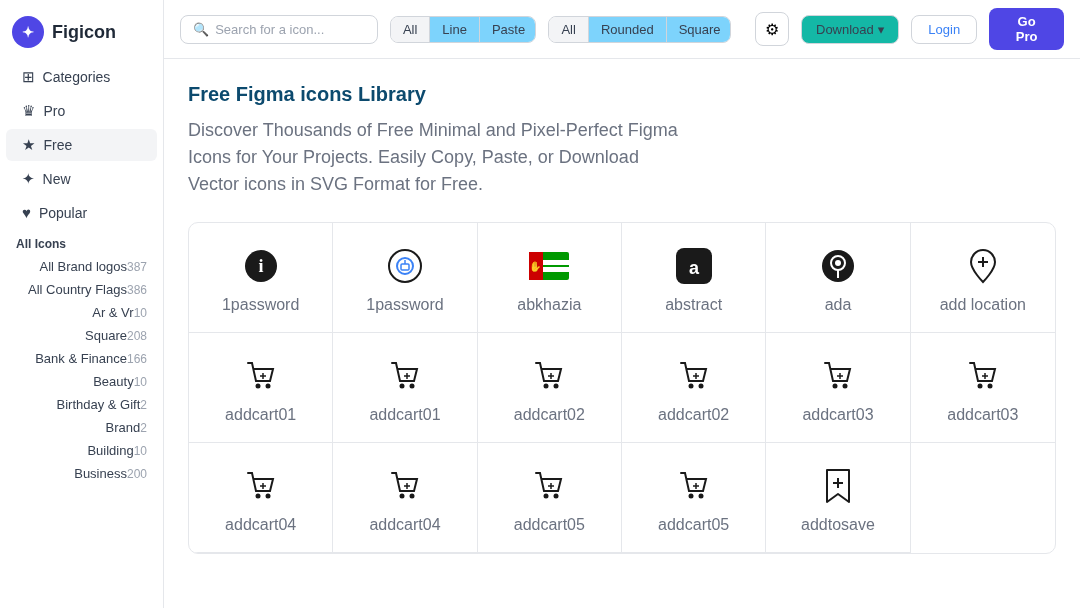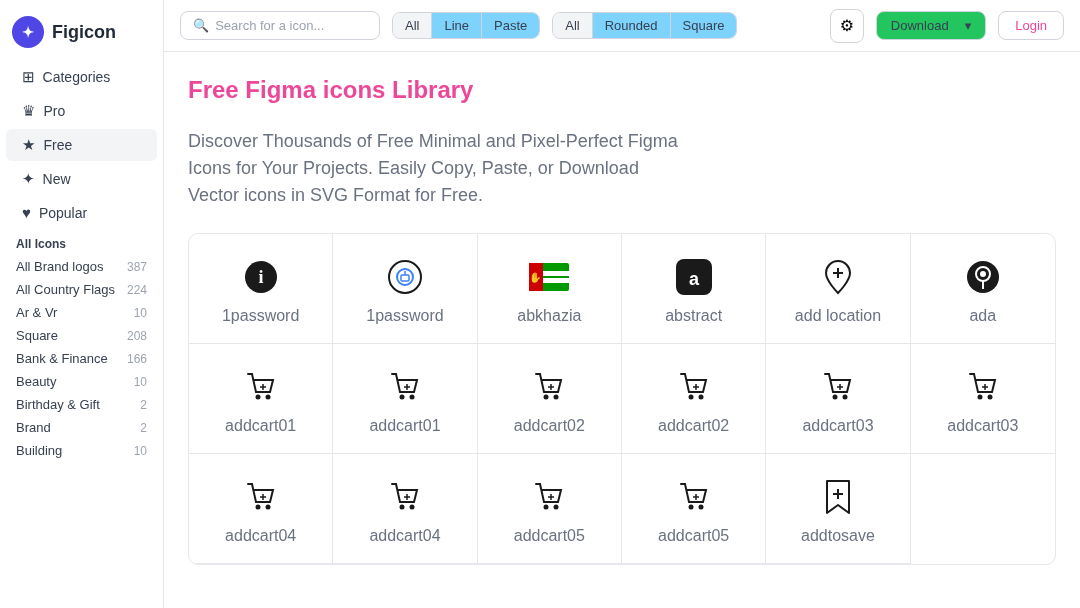--- a/index.html
+++ b/index.html
@@ -30,21 +30,21 @@
     .sidebar-nav-item .icon { font-size: 15px; }
     .sidebar-section-title {
       font-size: 12px;
       font-weight: 700;
       color: #374151;
       padding: 8px 16px 4px;
     }
     .sidebar-category-item {
       display: flex;
       align-items: center;
-      justify-content: space-between;
+      justify-content: flex-end;
       padding: 4px 16px;
       font-size: 13px;
       color: #374151;
       cursor: pointer;
     }
     .sidebar-category-item .count {
       color: #9ca3af;
       font-size: 12px;
     }
 
@@ -134,60 +134,60 @@
 
     .spacer { flex: 1; }
     .gear-btn {
       width: 34px; height: 34px;
       border: 1px solid #d1d5db;
       border-radius: 8px;
       display: flex; align-items: center; justify-content: center;
       cursor: pointer; font-size: 16px;
     }
     .download-btn {
-      display: flex; align-items: center; gap: 16px;
+      display: flex; align-items: center; gap: 4px;
       padding: 6px 14px;
       border: 1px solid #d1d5db;
       border-radius: 8px;
       font-size: 13px;
       cursor: pointer;
-      background: #22c55e;
+      background: #14b8a6;
       color: #374151;
     }
     .login-btn {
       padding: 6px 16px;
       border: 1px solid #d1d5db;
       border-radius: 8px;
       font-size: 13px;
       cursor: pointer;
       background: #fff;
-      color: #ec4899;
+      color: #3b82f6;
     }
     .gopro-btn {
       padding: 6px 16px;
       border: none;
       border-radius: 8px;
       font-size: 13px;
       cursor: pointer;
       background: #4f46e5;
       color: white;
       font-weight: 600;
     }
 
     
     .content {
       flex: 1;
       overflow-y: auto;
       padding: 24px 24px;
     }
     .page-title {
-      font-size: 24px;
+      font-size: 20px;
       font-weight: 700;
-      color: #ec4899;
-      margin-bottom: 24px;
+      color: #0c4a6e;
+      margin-bottom: 11px;
     }
     .page-desc {
       font-size: 18px;
       color: #6b7280;
       line-height: 1.5;
       margin-bottom: 24px;
       max-width: 500px;
     }
 
     
@@ -261,21 +261,21 @@
   </div>
 
   <div class="sidebar-section-title">All Icons</div>
 
   <div class="sidebar-category-item">
     <span>All Brand logos</span>
     <span class="count">387</span>
   </div>
   <div class="sidebar-category-item">
     <span>All Country Flags</span>
-    <span class="count">224</span>
+    <span class="count">386</span>
   </div>
   <div class="sidebar-category-item">
     <span>Ar &amp; Vr</span>
     <span class="count">10</span>
   </div>
   <div class="sidebar-category-item">
     <span>Square</span>
     <span class="count">208</span>
   </div>
   <div class="sidebar-category-item">
@@ -290,20 +290,24 @@
     <span>Birthday &amp; Gift</span>
     <span class="count">2</span>
   </div>
   <div class="sidebar-category-item">
     <span>Brand</span>
     <span class="count">2</span>
   </div>
   <div class="sidebar-category-item">
     <span>Building</span>
     <span class="count">10</span>
+  </div>
+  <div class="sidebar-category-item">
+    <span>Business</span>
+    <span class="count">200</span>
   </div>
 </div>
 
 <div class="main">
 
   <div class="header">
 
     <div class="search-box">
       <span>🔍</span>
       <span style="font-size:13px;color:#9ca3af;text-align:right;">Search for a icon...</span>
@@ -329,20 +333,23 @@
 
     <button class="download-btn">
       <span>Download</span>
       <span>▾</span>
     </button>
 
     <button class="login-btn">
       <span>Login</span>
     </button>
 
+    <button class="gopro-btn">
+      <span>Go Pro</span>
+    </button>
   </div>
 
   <div class="content">
     <h1 class="page-title">Free Figma icons Library</h1>
     <p class="page-desc">Discover Thousands of Free Minimal and Pixel-Perfect Figma Icons for Your Projects. Easily Copy, Paste, or Download Vector icons in SVG Format for Free.</p>
 
     <div class="icon-grid">
 
       <div class="icon-cell">
         <div class="icon-img">
@@ -384,43 +391,43 @@
           <svg width="36" height="36" viewBox="0 0 36 36">
             <rect width="36" height="36" rx="8" fill="#1a1a1a"></rect>
             <text x="18" y="26" text-anchor="middle" fill="white" font-size="18" font-weight="bold">a</text>
           </svg>
         </div>
         <span class="icon-label">abstract</span>
       </div>
 
       <div class="icon-cell">
         <div class="icon-img">
-          <svg width="32" height="36" viewBox="0 0 32 36">
-            <path d="M16 2 C9 2 4 8 4 14 C4 22 16 34 16 34 C16 34 28 22 28 14 C28 8 23 2 16 2Z" fill="none" stroke="#1a1a1a" stroke-width="2"></path>
-            <line x1="16" y1="9" x2="16" y2="19" stroke="#1a1a1a" stroke-width="2"></line>
-            <line x1="11" y1="14" x2="21" y2="14" stroke="#1a1a1a" stroke-width="2"></line>
-          </svg>
-        </div>
-        <span class="icon-label">add location</span>
-      </div>
-
-      <div class="icon-cell">
-        <div class="icon-img">
           <svg width="36" height="36" viewBox="0 0 36 36">
             <circle cx="18" cy="18" r="16" fill="#1a1a1a"></circle>
             <circle cx="18" cy="15" r="7" fill="none" stroke="white" stroke-width="2"></circle>
             <circle cx="18" cy="15" r="3" fill="white"></circle>
             <line x1="18" y1="22" x2="18" y2="30" stroke="white" stroke-width="2"></line>
           </svg>
         </div>
         <span class="icon-label">ada</span>
       </div>
 
       <div class="icon-cell">
         <div class="icon-img">
+          <svg width="32" height="36" viewBox="0 0 32 36">
+            <path d="M16 2 C9 2 4 8 4 14 C4 22 16 34 16 34 C16 34 28 22 28 14 C28 8 23 2 16 2Z" fill="none" stroke="#1a1a1a" stroke-width="2"></path>
+            <line x1="16" y1="9" x2="16" y2="19" stroke="#1a1a1a" stroke-width="2"></line>
+            <line x1="11" y1="14" x2="21" y2="14" stroke="#1a1a1a" stroke-width="2"></line>
+          </svg>
+        </div>
+        <span class="icon-label">add location</span>
+      </div>
+
+      <div class="icon-cell">
+        <div class="icon-img">
           <svg width="34" height="34" viewBox="0 0 34 34">
             <path d="M4 4 L8 4 L12 22 L26 22 L29 10 L10 10" fill="none" stroke="#1a1a1a" stroke-width="2" stroke-linecap="round"></path>
             <circle cx="14" cy="27" r="2.5" fill="#1a1a1a"></circle>
             <circle cx="24" cy="27" r="2.5" fill="#1a1a1a"></circle>
             <line x1="19" y1="14" x2="19" y2="20" stroke="#1a1a1a" stroke-width="1.5"></line>
             <line x1="16" y1="17" x2="22" y2="17" stroke="#1a1a1a" stroke-width="1.5"></line>
           </svg>
         </div>
         <span class="icon-label">addcart01</span>
       </div>

